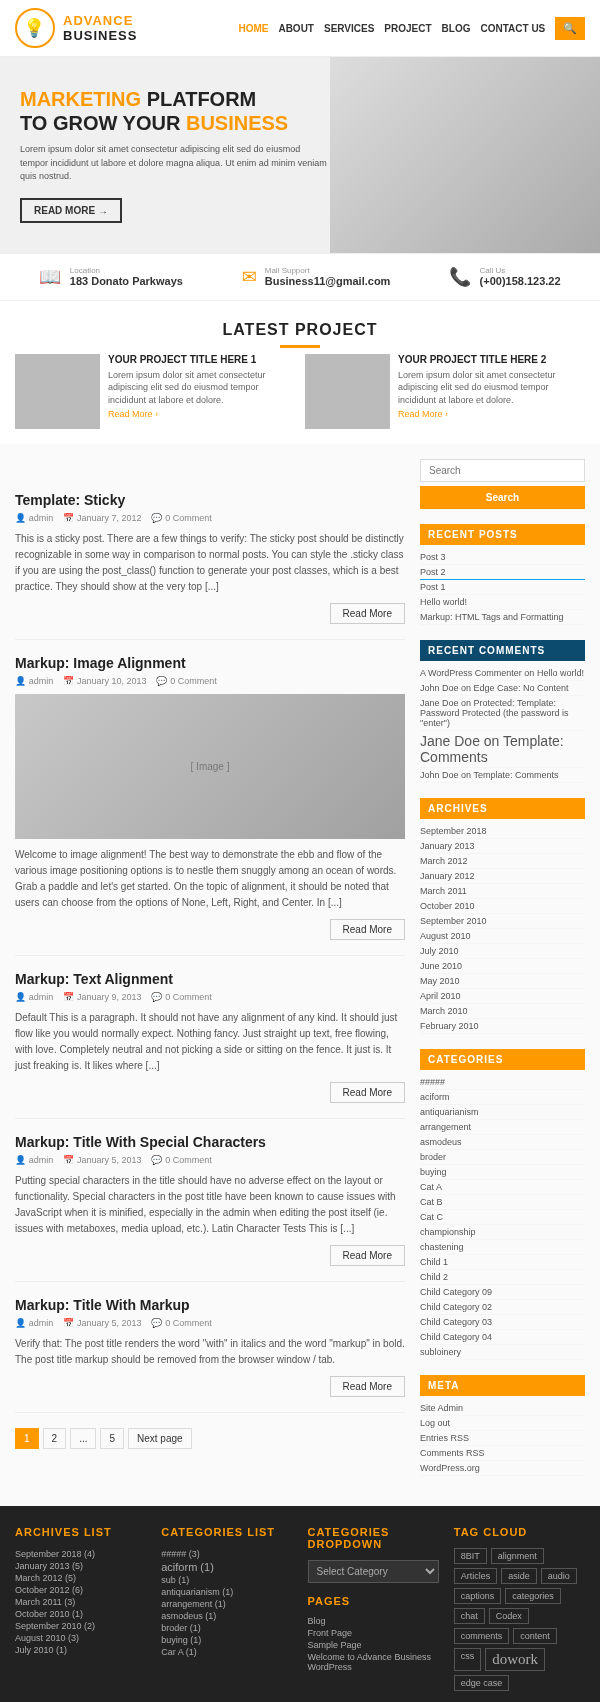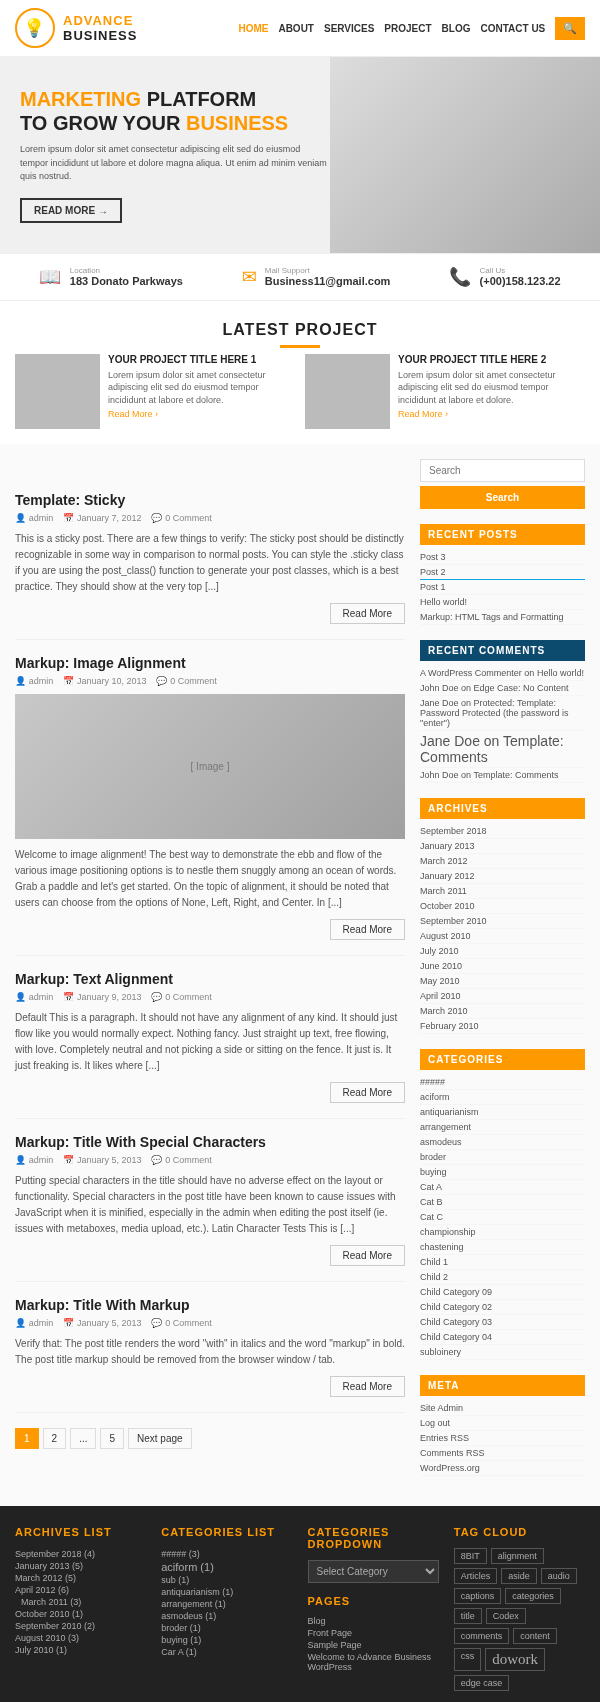--- a/index.html
+++ b/index.html
@@ -257,22 +257,22 @@
 </div>
 
 <div style="background:#222;padding:20px 15px;display:flex;gap:15px;">
 
   <div style="flex:1;">
     <h4 style="color:#f90;font-size:11px;font-weight:bold;letter-spacing:1px;margin-bottom:10px;">ARCHIVES LIST</h4>
     <ul style="list-style:none;padding:0;" id="footer-archives-list">
         <li style="color: rgb(170, 170, 170); font-size: 9px; padding: 1px 0px;">September 2018 (4)</li>
         <li style="color: rgb(170, 170, 170); font-size: 9px; padding: 1px 0px;">January 2013 (5)</li>
         <li style="color: rgb(170, 170, 170); font-size: 9px; padding: 1px 0px;">March 2012 (5)</li>
-        <li style="color: rgb(170, 170, 170); font-size: 9px; padding: 1px 0px;">April 2012 (6)</li>
-        <li style="color: rgb(170, 170, 170); font-size: 9px; padding: 1px 0px; margin-left: 6px;">March 2011 (3)</li>
+        <li style="color: rgb(170, 170, 170); font-size: 9px; padding: 1px 0px;">October 2012 (6)</li>
+        <li style="color: rgb(170, 170, 170); font-size: 9px; padding: 1px 0px;">March 2011 (3)</li>
         <li style="color: rgb(170, 170, 170); font-size: 9px; padding: 1px 0px;">October 2010 (1)</li>
         <li style="color: rgb(170, 170, 170); font-size: 9px; padding: 1px 0px;">September 2010 (2)</li>
         <li style="color: rgb(170, 170, 170); font-size: 9px; padding: 1px 0px;">August 2010 (3)</li>
         <li style="color: rgb(170, 170, 170); font-size: 9px; padding: 1px 0px;">July 2010 (1)</li>
       </ul>
   </div>
 
   <div style="flex:1;">
     <h4 style="color:#f90;font-size:11px;font-weight:bold;letter-spacing:1px;margin-bottom:10px;">CATEGORIES LIST</h4>
     <ul style="list-style:none;padding:0;" id="footer-categories-list">
@@ -305,21 +305,21 @@
   <div style="flex:1;">
     <h4 style="color:#f90;font-size:11px;font-weight:bold;letter-spacing:1px;margin-bottom:10px;">TAG CLOUD</h4>
     <div style="display:flex;flex-wrap:wrap;gap:4px;" id="tag-cloud-container">
         <span style="border: 1px solid rgb(85, 85, 85); color: rgb(170, 170, 170); padding: 2px 6px; font-size: 9px; cursor: pointer;">8BIT</span>
         <span style="border: 1px solid rgb(85, 85, 85); color: rgb(170, 170, 170); padding: 2px 6px; font-size: 9px; cursor: pointer;">alignment</span>
         <span style="border: 1px solid rgb(85, 85, 85); color: rgb(170, 170, 170); padding: 2px 6px; font-size: 9px; cursor: pointer;">Articles</span>
         <span style="border: 1px solid rgb(85, 85, 85); color: rgb(170, 170, 170); padding: 2px 6px; font-size: 9px; cursor: pointer;">aside</span>
         <span style="border: 1px solid rgb(85, 85, 85); color: rgb(170, 170, 170); padding: 2px 6px; font-size: 9px; cursor: pointer;">audio</span>
         <span style="border: 1px solid rgb(85, 85, 85); color: rgb(170, 170, 170); padding: 2px 6px; font-size: 9px; cursor: pointer;">captions</span>
         <span style="border: 1px solid rgb(85, 85, 85); color: rgb(170, 170, 170); padding: 2px 6px; font-size: 9px; cursor: pointer;">categories</span>
-        <span style="border: 1px solid rgb(85, 85, 85); color: rgb(170, 170, 170); padding: 2px 6px; font-size: 9px; cursor: pointer;">title</span>
+        <span style="border: 1px solid rgb(85, 85, 85); color: rgb(170, 170, 170); padding: 2px 6px; font-size: 9px; cursor: pointer;">chat</span>
         <span style="border: 1px solid rgb(85, 85, 85); color: rgb(170, 170, 170); padding: 2px 6px; font-size: 9px; cursor: pointer;">Codex</span>
         <span style="border: 1px solid rgb(85, 85, 85); color: rgb(170, 170, 170); padding: 2px 6px; font-size: 9px; cursor: pointer;">comments</span>
         <span style="border: 1px solid rgb(85, 85, 85); color: rgb(170, 170, 170); padding: 2px 6px; font-size: 9px; cursor: pointer;">content</span>
         <span style="border: 1px solid rgb(85, 85, 85); color: rgb(170, 170, 170); padding: 2px 6px; font-size: 9px; cursor: pointer;">css</span>
         <span style="border: 1px solid rgb(85, 85, 85); color: rgb(170, 170, 170); padding: 2px 6px; font-size: 15px; cursor: pointer; font-family: Liberation Serif, serif;">dowork</span>
         <span style="border: 1px solid rgb(85, 85, 85); color: rgb(170, 170, 170); padding: 2px 6px; font-size: 9px; cursor: pointer;">edge case</span>
       </div>
   </div>
 </div>
 

